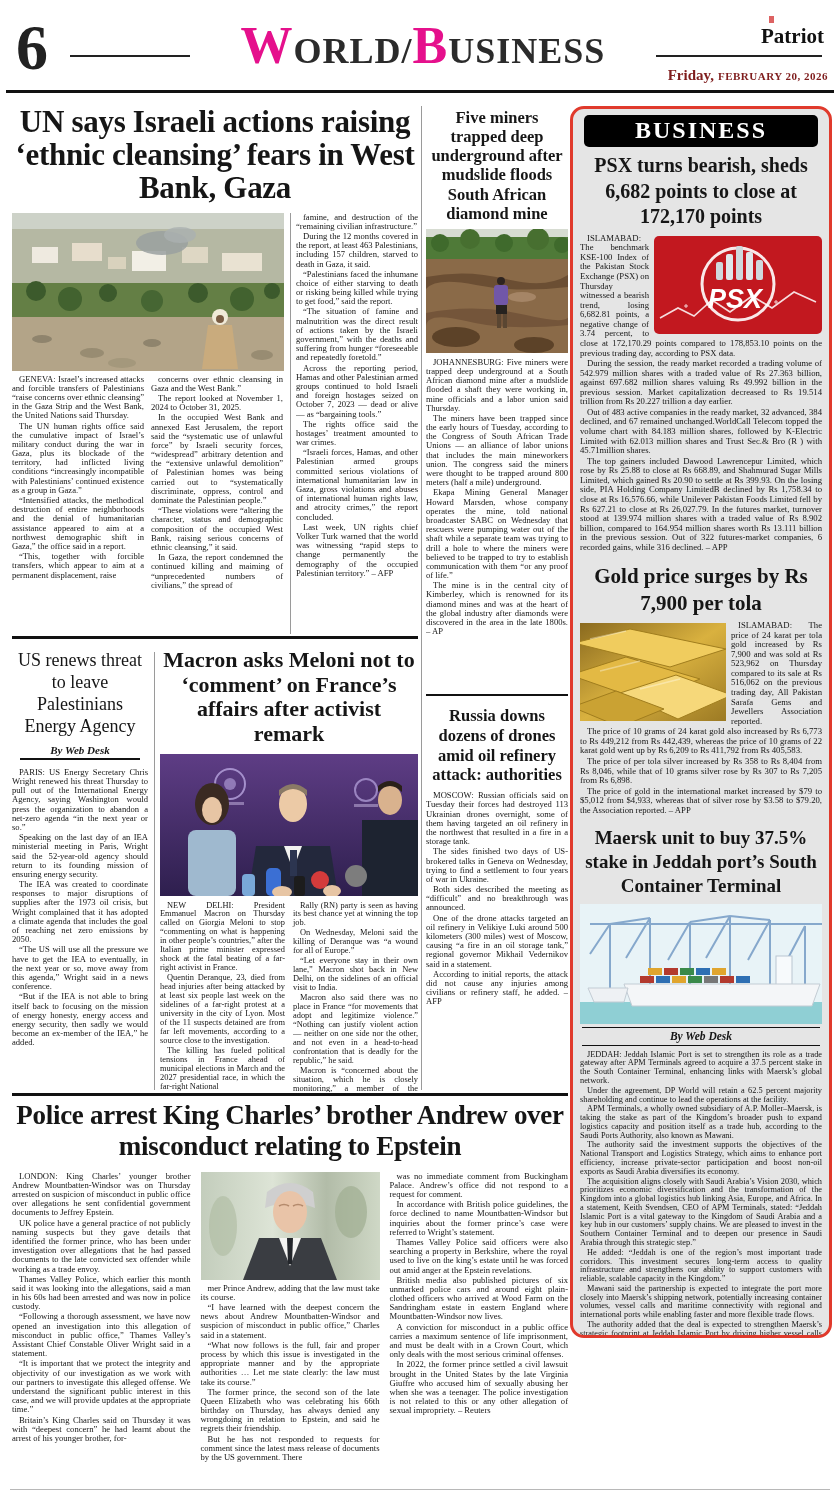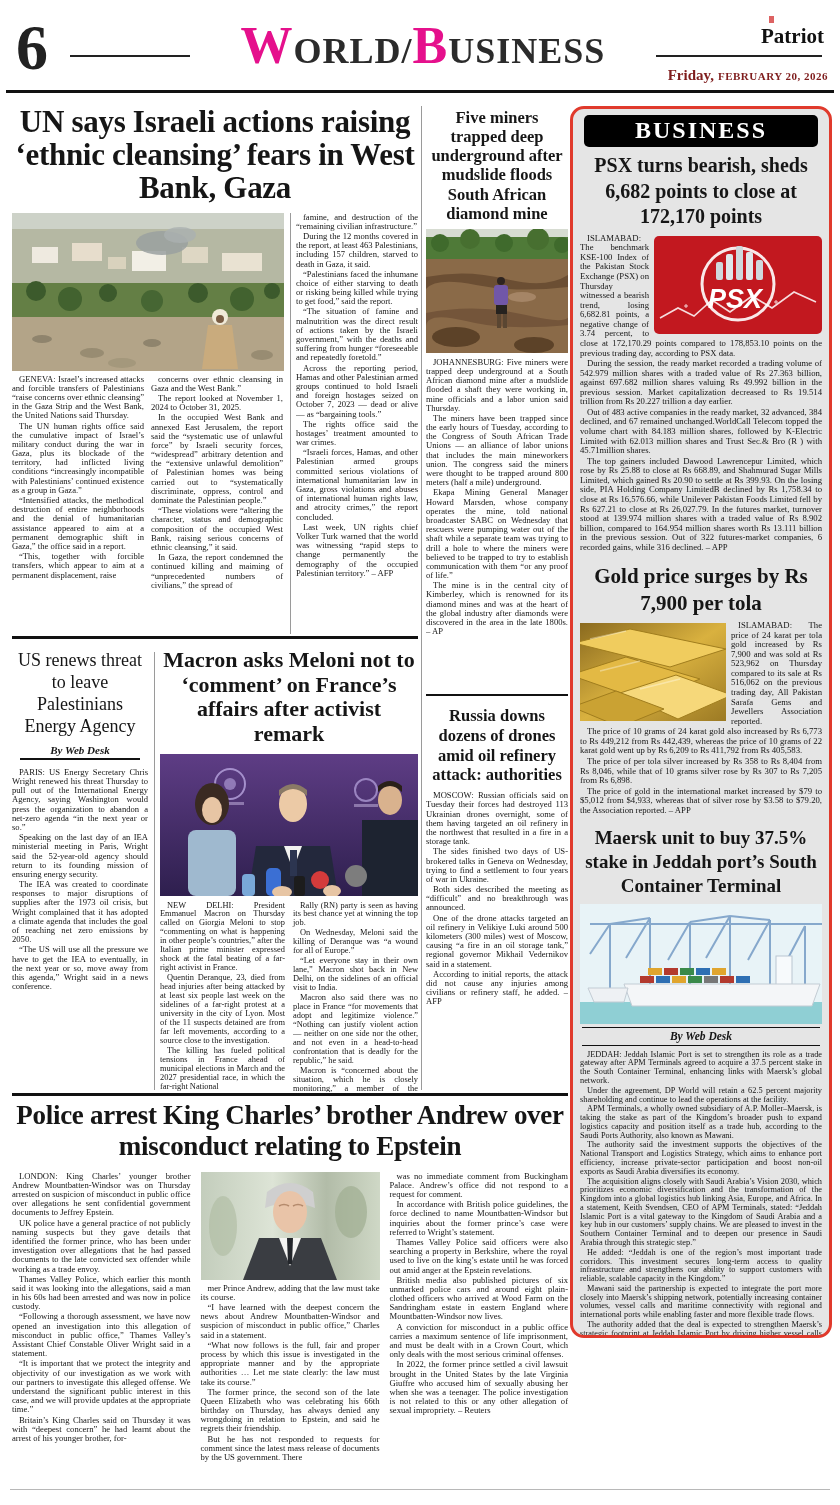--- a/index.html
+++ b/index.html
@@ -134,21 +134,21 @@
             <ellipse cx="110" cy="150" rx="14" ry="5" fill="#a4987c"></ellipse>
             <path d="M196 112 L220 112 L226 156 L190 156 Z" fill="#c9ab7d"></path>
             <circle cx="208" cy="104" r="8" fill="#f0ead8"></circle>
             <circle cx="208" cy="106" r="4" fill="#7a5c43"></circle>
           </svg>
         </div>
         <div class="un-cols">
           <div class="col bt">
               <p class="para">GENEVA: Israel’s increased attacks and forcible transfers of Palestinians “raise concerns over ethnic cleansing” in the Gaza Strip and the West Bank, the United Nations said Thursday.</p>
               <p class="para">The UN human rights office said the cumulative impact of Israel’s military conduct during the war in Gaza, plus its blockade of the territory, had inflicted living conditions “increasingly incompatible with Palestinians’ continued existence as a group in Gaza.”</p>
-              <p class="para">“Intensified attacks, the methodical destruction of entire neighborhoods and the denial of humanitarian assistance appeared to aim at a permanent demographic shift in Gaza,” the office said in a report.</p>
+              <p class="para">“Intensified attacks, the methodical destruction of entire neighborhoods and the denial of humanitarian assistance appeared to aim at a northwest demographic shift in Gaza,” the office said in a report.</p>
               <p class="para">“This, together with forcible transfers, which appear to aim at a permanent displacement, raise</p>
             </div>
           <div class="col bt">
               <p class="para">concerns over ethnic cleansing in Gaza and the West Bank.”</p>
               <p class="para">The report looked at November 1, 2024 to October 31, 2025.</p>
               <p class="para">In the occupied West Bank and annexed East Jerusalem, the report said the “systematic use of unlawful force” by Israeli security forces, “widespread” arbitrary detention and the “extensive unlawful demolition” of Palestinian homes was being carried out to “systematically discriminate, oppress, control and dominate the Palestinian people.”</p>
               <p class="para">“These violations were “altering the character, status and demographic composition of the occupied West Bank, raising serious concerns of ethnic cleansing,” it said.</p>
               <p class="para">In Gaza, the report condemned the continued killing and maiming of “unprecedented numbers of civilians,” the spread of</p>
             </div>
         </div>
@@ -203,20 +203,21 @@
   <div class="vrule2"></div>
 
   <section id="iea">
     <h2 class="hl">US renews threat to leave Palestinians Energy Agency</h2>
     <div class="byline">By Web Desk</div>
     <div class="bt">
         <p class="para">PARIS: US Energy Secretary Chris Wright renewed his threat Thursday to pull out of the International Energy Agency, saying Washington would press the organization to abandon a net-zero agenda “in the next year or so.”</p>
         <p class="para">Speaking on the last day of an IEA ministerial meeting in Paris, Wright said the 52-year-old agency should return to its founding mission of ensuring energy security.</p>
         <p class="para">The IEA was created to coordinate responses to major disruptions of supplies after the 1973 oil crisis, but Wright complained that it has adopted a climate agenda that includes the goal of reaching net zero emissions by 2050.</p>
         <p class="para">“The US will use all the pressure we have to get the IEA to eventually, in the next year or so, move away from this agenda,” Wright said in a news conference.</p>
+        <p class="para">“But if the IEA is not able to bring itself back to focusing on the mission of energy honesty, energy access and energy security, then sadly we would become an ex-member of the IEA,” he added.</p>
       </div>
   </section>
 
   <section id="macron">
     <h2 class="hl">Macron asks Meloni not to ‘comment’ on France’s affairs after activist remark</h2>
     <div class="photo" style="width:258px;height:142px;">
       <svg width="258" height="142" viewBox="0 0 258 142">
         <defs>
           <linearGradient id="purp" x1="0" y1="0" x2="0" y2="1">
             <stop offset="0" stop-color="#5e3d85"></stop>

